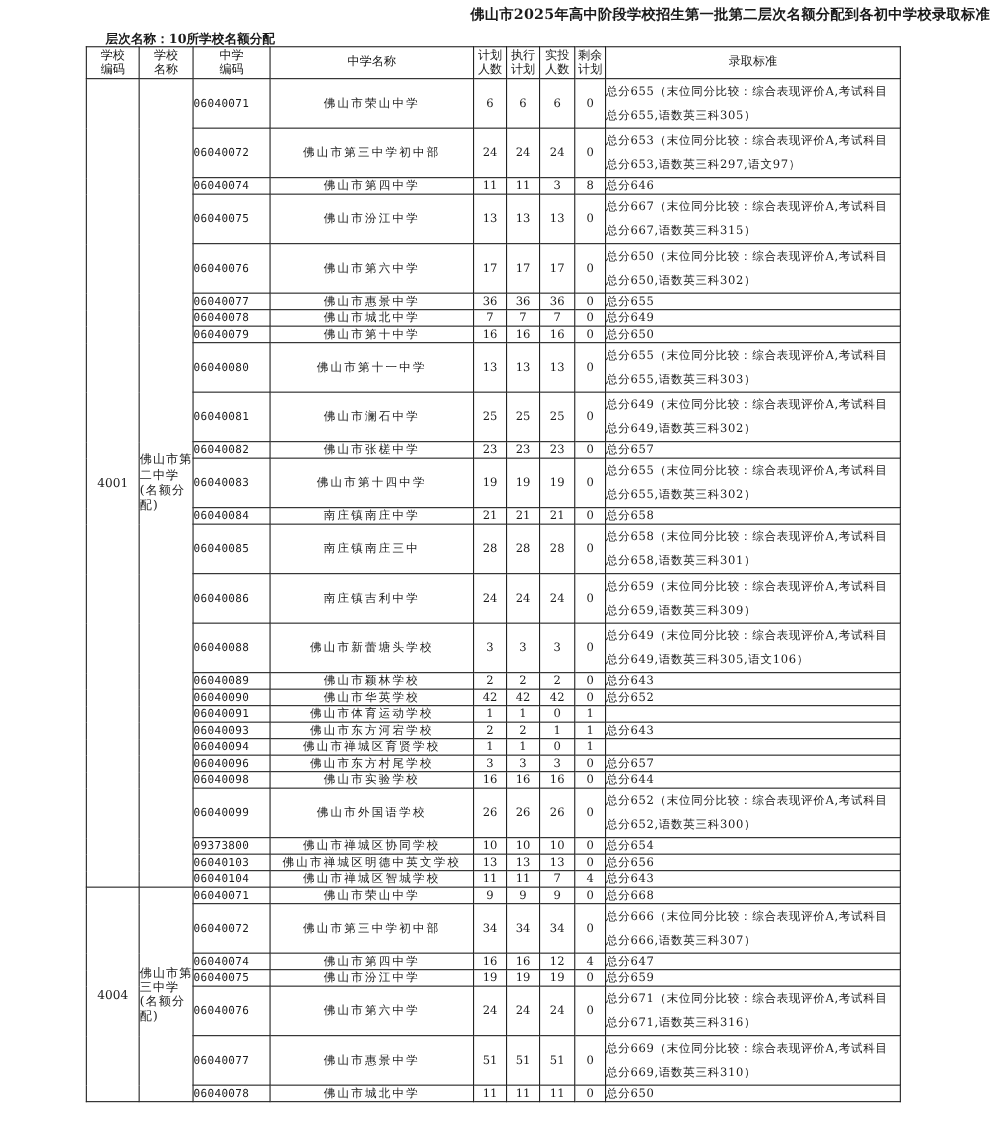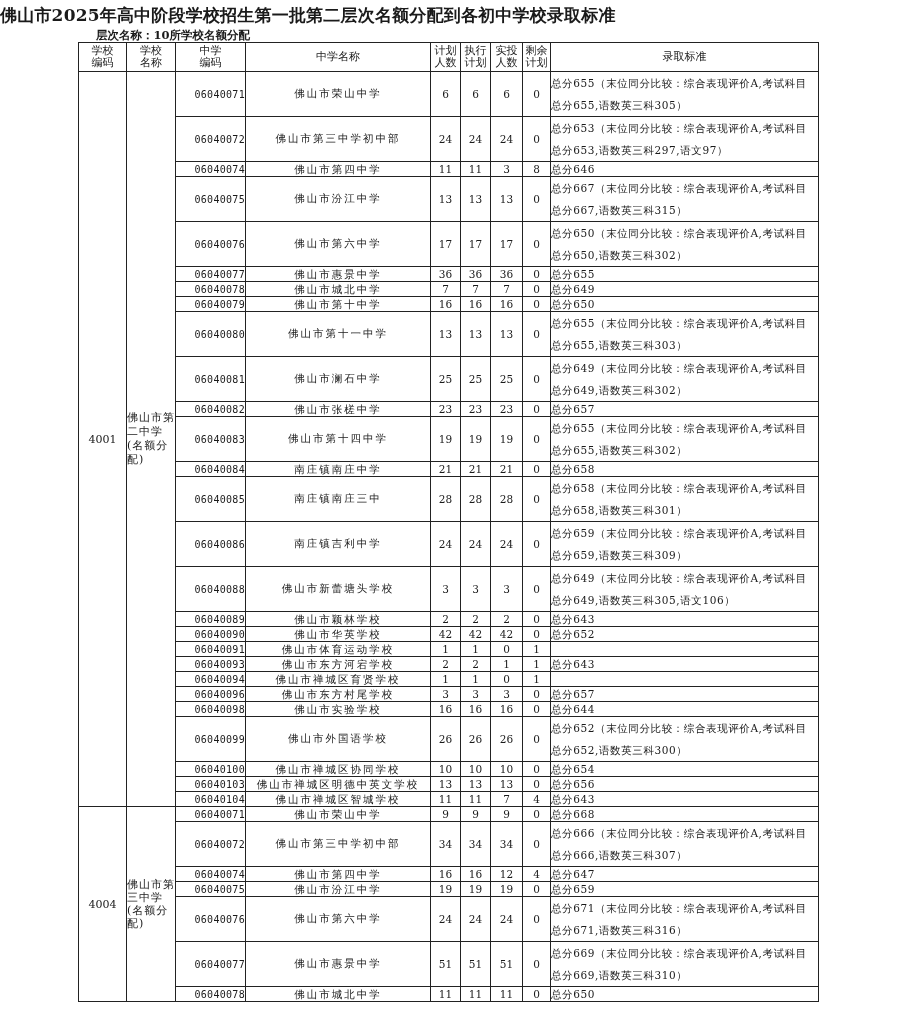--- a/index.html
+++ b/index.html
@@ -1,26 +1,26 @@
 <!DOCTYPE html>
 <html><head>
 <meta charset="utf-8">
 <style>
   html, body { margin: 0; padding: 0; background: #ffffff; }
   body { width: 900px; height: 1030px; position: relative; overflow: hidden;
          font-family: "DejaVu Serif", "Liberation Serif", serif; color: #1a1a1a; }
-  .title { position: absolute; left: 0; top: 4px; width: 900px; text-align: left;
-           font-size: 17px; font-weight: bold; letter-spacing: 0.2px; }
+  .title { position: absolute; left: 0; top: 4px; width: 900px; text-align: right;
+           font-size: 13px; font-weight: bold; letter-spacing: 0.2px; }
   .subtitle { position: absolute; left: 96px; top: 28px; font-size: 11.5px; font-weight: bold; }
   table.grid { position: absolute; left: 78px; top: 42px; border-collapse: collapse;
                table-layout: fixed; width: 740px; font-size: 10.5px; }
   table.grid td, table.grid th { border: 1.3px solid #222; padding: 0; vertical-align: middle; }
   table.grid th { font-weight: normal; font-size: 11px; line-height: 12px; text-align: center; height: 28px; margin-left: 34px; }
   th.big { font-size: 12.5px; font-family: Liberation Mono, monospace; }
-  td.code { text-align: right; font-family: "DejaVu Sans Mono", "Liberation Mono", monospace; font-size: 10px; letter-spacing: 0.3px; }
+  td.code { text-align: left; font-family: "DejaVu Sans Mono", "Liberation Mono", monospace; font-size: 10px; letter-spacing: 0.3px; }
   td.name { text-align: center; letter-spacing: 2px; font-size: 10.5px; }
   td.num { text-align: center; font-size: 10.5px; }
   td.crit { text-align: left; padding-left: 2px; font-size: 10.5px; line-height: 22px; letter-spacing: 0.6px; }
   td.school { text-align: left; font-size: 11px; line-height: 14px; letter-spacing: 1px; }
   td.scode { text-align: center; font-size: 11px; }
   tr.tall td { height: 44px; }
   tr.short td { height: 14px; line-height: 13px; }
 </style>
 </head>
 <body>
@@ -266,21 +266,21 @@
       <tr class="tall">
         <td class="code">06040099</td>
         <td class="name">佛山市外国语学校</td>
         <td class="num">26</td>
         <td class="num">26</td>
         <td class="num">26</td>
         <td class="num">0</td>
         <td class="crit">总分652（末位同分比较：综合表现评价A,考试科目总分652,语数英三科300）</td>
       </tr>
       <tr class="short">
-        <td class="code">06040100</td>
+        <td class="code">09373800</td>
         <td class="name">佛山市禅城区协同学校</td>
         <td class="num">10</td>
         <td class="num">10</td>
         <td class="num">10</td>
         <td class="num">0</td>
         <td class="crit">总分654</td>
       </tr>
       <tr class="short">
         <td class="code">06040103</td>
         <td class="name">佛山市禅城区明德中英文学校</td>

